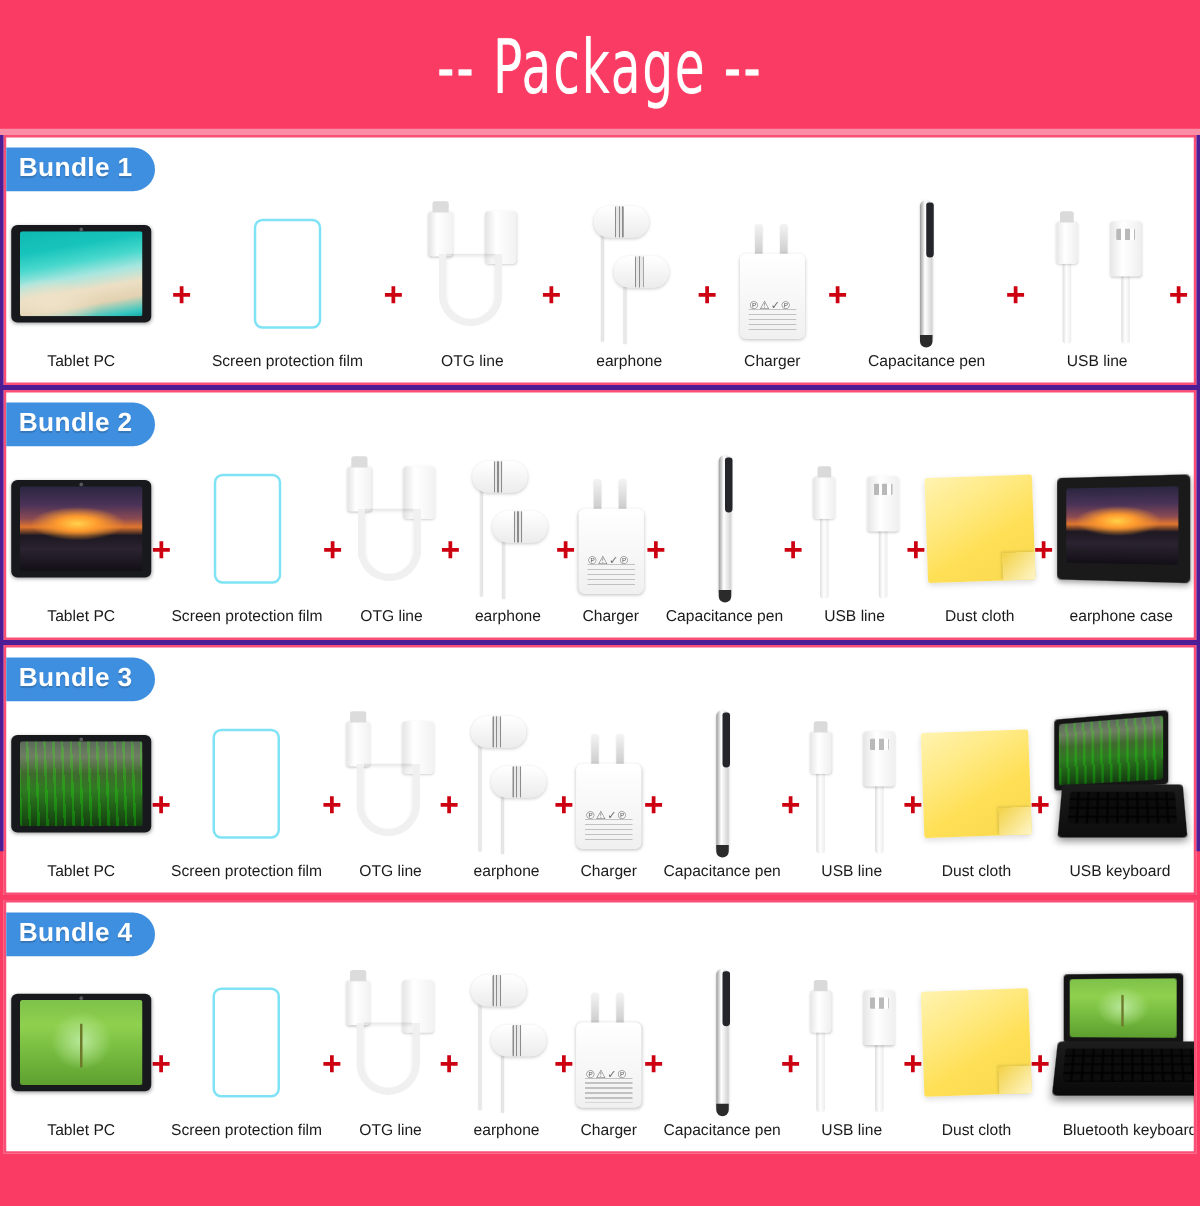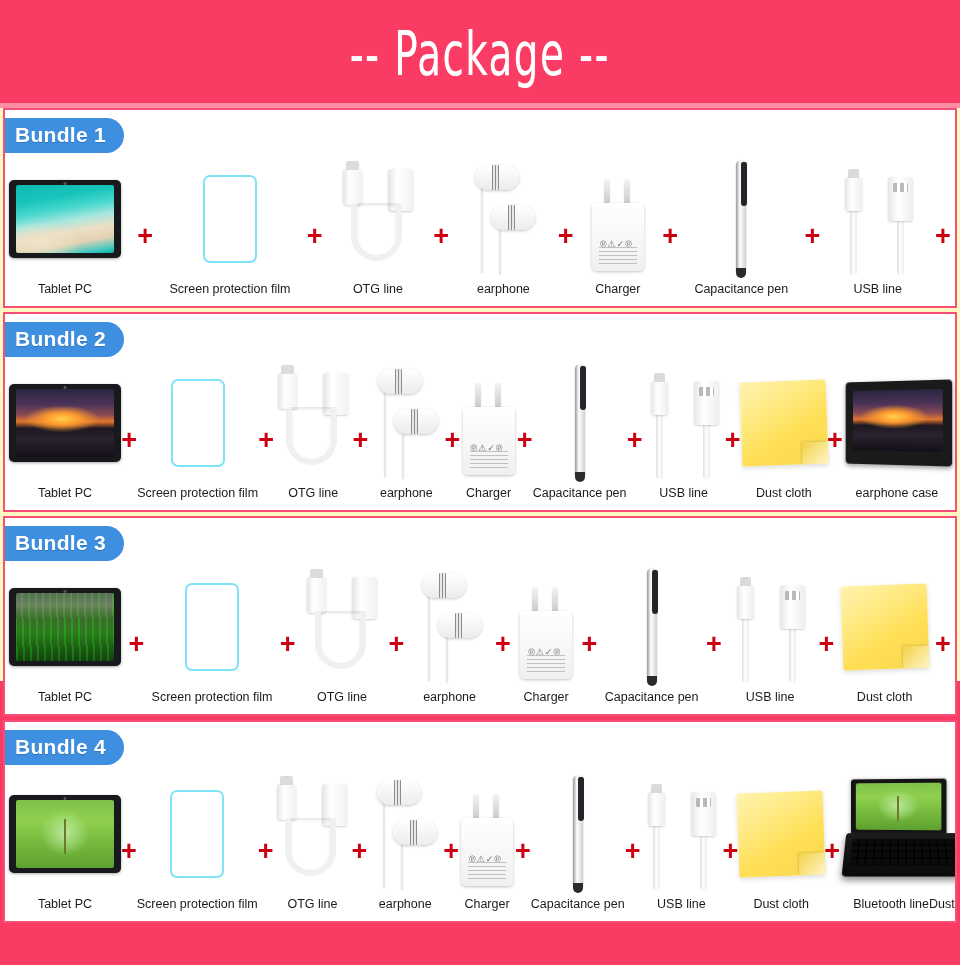--- a/index.html
+++ b/index.html
@@ -2,21 +2,21 @@
 <html><head>
 <meta charset="utf-8">
 <style>
   * { box-sizing: border-box; margin: 0; padding: 0; }
   html, body {
     width: 960px; height: 965px;
     background: #fa3b63;
     font-family: "Liberation Sans", sans-serif;
     overflow: hidden;
   }
-  .page { position: relative; width: 960px; height: 681px; background: #fef9c3; }
+  .page { position: relative; width: 960px; height: 681px; background: #4c1d95; }
 
   
   .header {
     height: 108px; width: 100%;
     background: #fa3b63;
     display: flex; align-items: center; justify-content: center;
     position: relative;
   }
   .header-title {
     color: #ffffff;
@@ -614,20 +614,33 @@
             <div class="caption">USB line</div>
           </div>
           <div class="plus">+</div>
           <div class="item">
             <div class="art">
               <div class="cloth"></div>
             </div>
             <div class="caption">Dust cloth</div>
           </div>
           <div class="plus">+</div>
+          <div class="item">
+            <div class="art">
+              <div class="kbcase">
+                <div class="lid">
+                  <div class="scr scr-grass"></div>
+                </div>
+                <div class="base">
+                  <div class="keys"></div>
+                </div>
+              </div>
+            </div>
+            <div class="caption">USB keyboard</div>
+          </div>
         </div>
       </div>
       <div class="bundle-row">
         <div class="badge">Bundle 4</div>
         <div class="items" style="justify-content: space-between;">
           <div class="item">
             <div class="art">
               <div class="tablet">
                 <div class="screen scr-plant"></div>
               </div>
@@ -713,19 +726,19 @@
             <div class="art">
               <div class="btkb">
                 <div class="lid">
                   <div class="scr scr-plant"></div>
                 </div>
                 <div class="base">
                   <div class="keys"></div>
                 </div>
               </div>
             </div>
-            <div class="caption">Bluetooth lineDust</div>
+            <div class="caption">Bluetooth keyboard</div>
           </div>
         </div>
       </div>
     </div>
 
 </div>
 
 </body></html>

